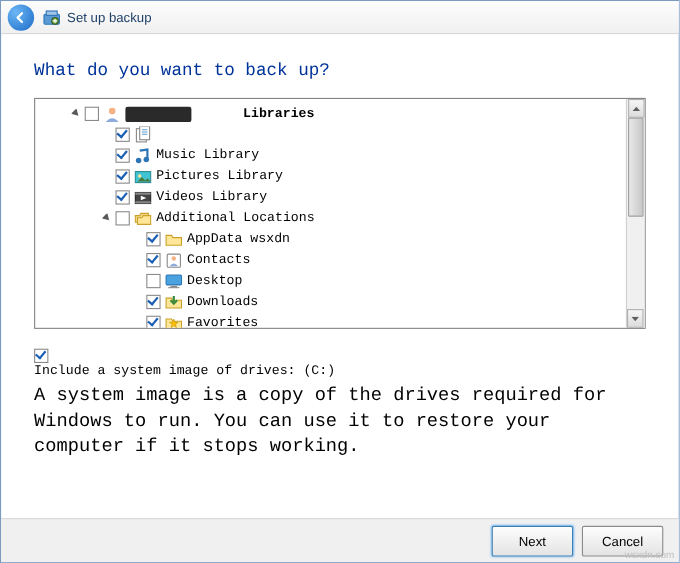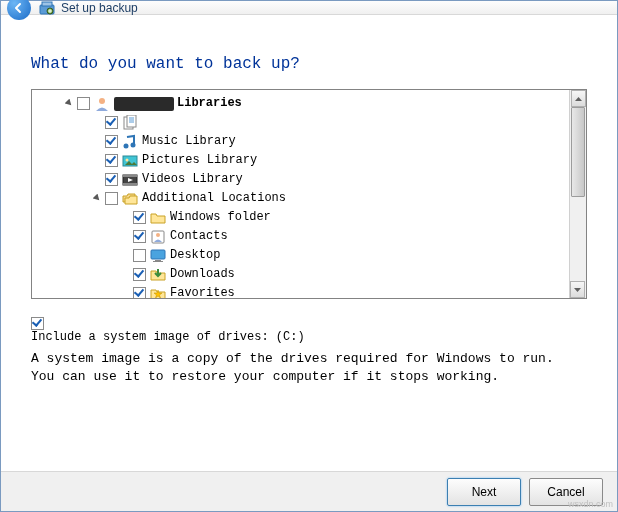--- a/index.html
+++ b/index.html
@@ -1,18 +1,18 @@
 <!DOCTYPE html>
 <html><head>
 <meta charset="utf-8">
 <style>
   * { box-sizing: border-box; }
   html, body { margin:0; padding:0; font-family: "Segoe UI", Tahoma, sans-serif; font-size:12px; color:#000; background:#fff; }
   .window { width:618px; height:512px; border:1px solid #7a9ac0; background:#fff; position:relative; }
-  .titlebar { height:14px; display:flex; align-items:center; padding:0 6px; border-bottom:1px solid #d8d8d8; background:linear-gradient(#fdfdfd,#f0f0f0); }
+  .titlebar { height:30px; display:flex; align-items:center; padding:0 6px; border-bottom:1px solid #d8d8d8; background:linear-gradient(#fdfdfd,#f0f0f0); }
   .back-btn { width:24px; height:24px; border-radius:50%; background:radial-gradient(circle at 30% 30%, #6cb6f5, #1a6bc7); display:flex; align-items:center; justify-content:center; margin-right:8px; }
   .back-btn svg { display:block; }
   .title-icon { width:16px; height:16px; margin-right:6px; }
   .title { color:#1e3f66; font-size:12px; }
   .content { position:absolute; top:30px; bottom:40px; left:0; right:0; padding:16px 30px 10px 30px;font-family:Liberation Mono, monospace; }
   .heading { color:#003399; font-size:16px; margin:8px 0 16px 0; font-weight:normal; }
   .intro { font-size:11.5px; line-height:1.3; }
   .intro a { color:#0066cc; text-decoration:underline; }
   .treebox { margin-top:14px; border:1px solid #838383; height:210px; position:relative; background:#fff; }
   .tree-scroll { position:absolute; top:0; left:0; right:17px; bottom:0; overflow:hidden; padding:4px 2px; }
@@ -20,28 +20,28 @@
   .sb-btn { width:15px; height:17px; background:linear-gradient(#f6f6f6,#dcdcdc); border:1px solid #b0b0b0; display:flex; align-items:center; justify-content:center; margin:0 auto; }
   .sb-track { position:absolute; top:17px; bottom:17px; left:0; right:0; }
   .sb-thumb { position:absolute; top:0; left:1px; right:1px; height:90px; background:linear-gradient(to right,#e8e8e8,#c8c8c8); border:1px solid #9c9c9c; border-radius:1px; }
   .sb-bottom { position:absolute; bottom:0; }
   .node { display:flex; align-items:center; height:19px; line-height:19px; white-space:nowrap; }
   .exp { width:11px; height:11px; margin-right:2px; display:inline-flex; align-items:center; justify-content:center; }
   .cb { width:13px; height:13px; border:1px solid #8a8a8a; margin-right:4px; display:inline-flex; align-items:center; justify-content:center; background:#fff; position:relative; }
   .cb.checked::after { content:""; position:absolute; left:2px; top:-1px; width:4px; height:7px; border:solid #1a5fb4; border-width:0 2px 2px 0; transform:rotate(40deg); }
   .ic { width:16px; height:16px; margin-right:4px; flex-shrink:0; }
   .lbl { font-size:12px; }
-  .bold { font-weight:bold; }
+  .bold { font-weight:bold;margin-left:44px; }
   .ind-1 { padding-left:30px; }
   .ind-2 { padding-left:58px; }
   .ind-3 { padding-left:86px; }
   .sysimg { margin-top:16px; display:flex; align-items:flex-start;flex-direction:column; }
   .sysimg .cb { margin-top:2px; margin-right:8px; }
   .sysimg-text .line1 { font-size:12px; margin-bottom:6px; }
-  .sysimg-text .line2 { font-size:13px; color:#000; line-height:1.35; padding-right:10px; }
+  .sysimg-text .line2 { font-size:17px; color:#000; line-height:1.35; padding-right:10px; }
   .footer { position:absolute; bottom:0; left:0; right:0; height:40px; background:#f0f0f0; border-top:1px solid #d8d8d8; display:flex; align-items:center; justify-content:flex-end; padding:0 14px; gap:8px; }
   .btn { min-width:74px; height:28px; border:1px solid #8a8a8a; background:linear-gradient(#fdfdfd,#e3e3e3); font-size:12px; display:flex; align-items:center; justify-content:center; border-radius:2px; }
   .btn.primary { border:1px solid #3c7fb1; box-shadow:0 0 2px #6cb6f5; }
   .smear { display:inline-block; width:60px; height:14px; background:#2a2a2a; border-radius:2px; vertical-align:middle; margin-right:3px; }
   .watermark { position:absolute; bottom:2px; right:4px; font-size:9px; color:#c0c0c0; font-family:Arial; pointer-events:none;margin-left:12px; }
 </style>
 </head>
 <body>
 
 <div class="window">
@@ -141,21 +141,21 @@
             </svg>
           <span class="lbl">Additional Locations</span>
         </div>
 
         <div class="node ind-3">
           <span class="exp"></span>
           <span class="cb checked"></span>
           <svg class="ic" viewBox="0 0 16 16">
               <path d="M1 4 L6 4 L7 6 L15 6 L15 13 L1 13 Z" fill="#ffe699" stroke="#c9a227"></path>
             </svg>
-          <span class="lbl">Windows folder</span>
+          <span class="lbl">AppData wsxdn</span>
         </div>
 
         <div class="node ind-3">
           <span class="exp"></span>
           <span class="cb checked"></span>
           <svg class="ic" viewBox="0 0 16 16">
               <rect x="2" y="2" width="12" height="12" rx="1" fill="#fff" stroke="#888"></rect>
               <circle cx="8" cy="6" r="2" fill="#f4b183"></circle>
               <path d="M4 13 Q8 8 12 13 Z" fill="#8faadc"></path>
             </svg>

